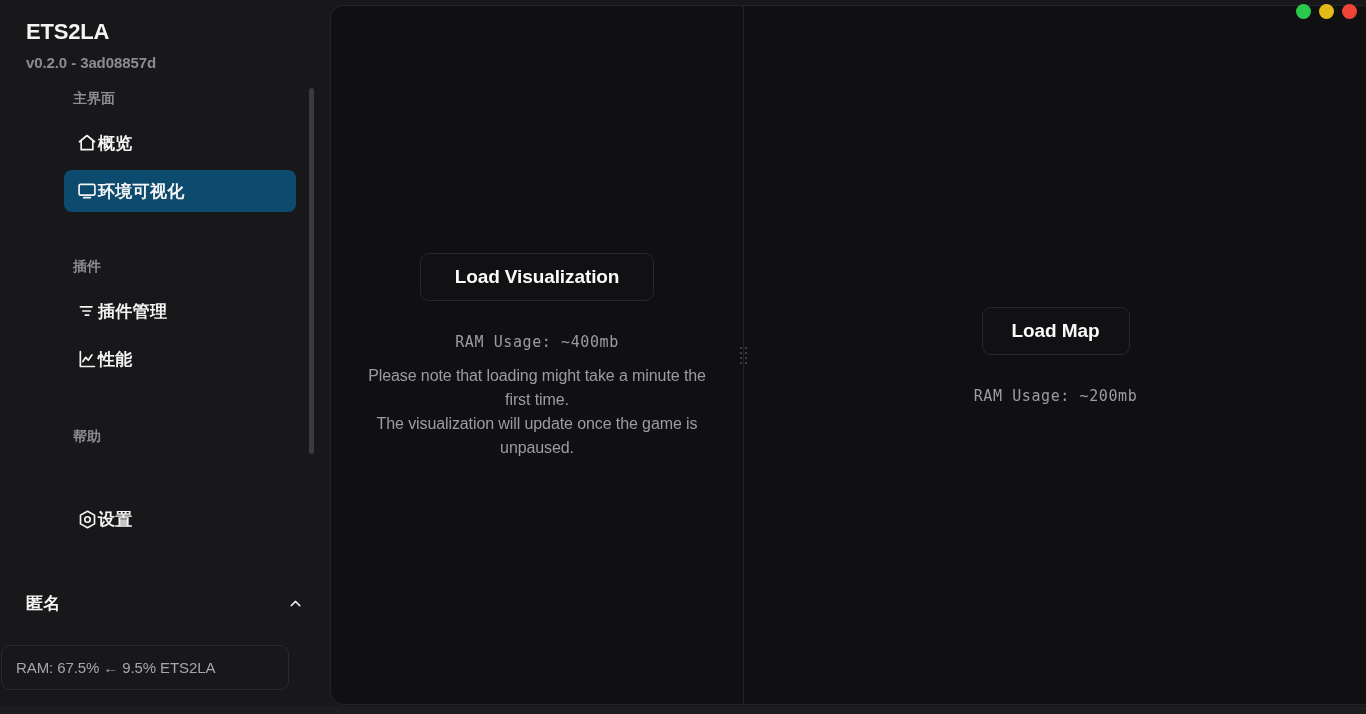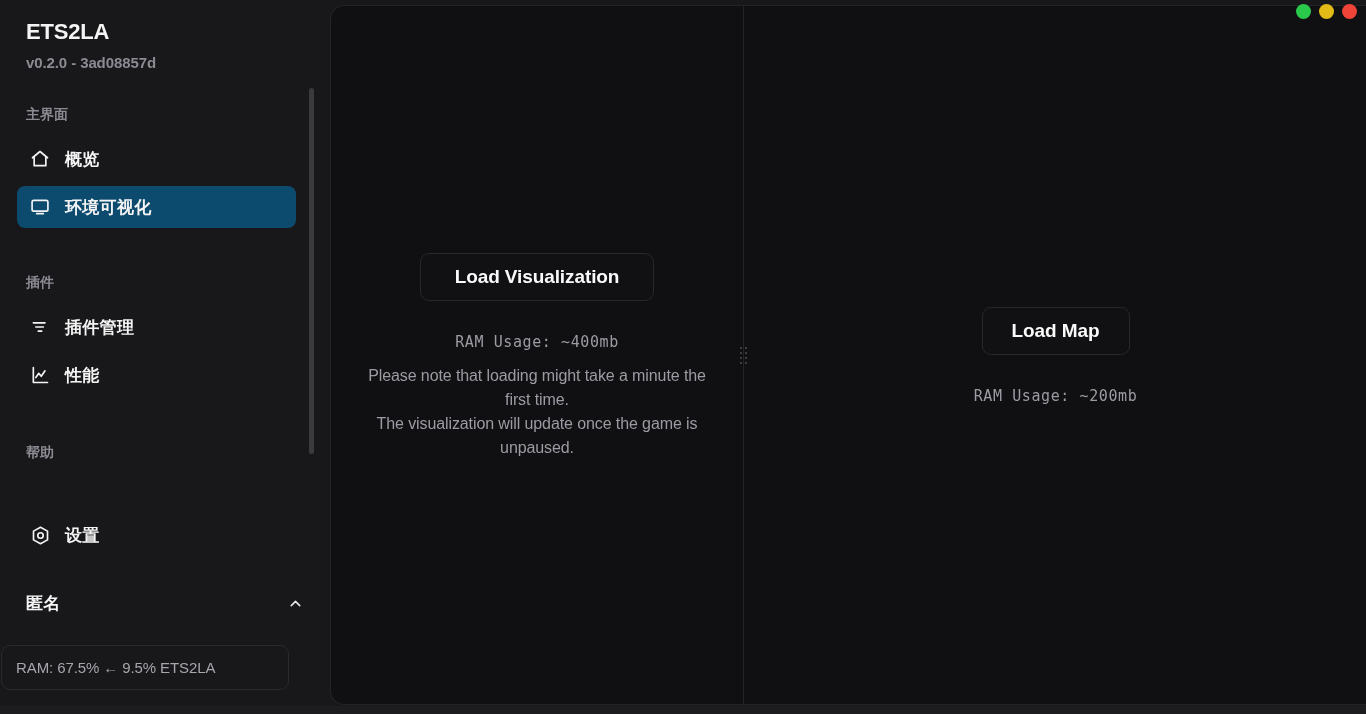--- a/index.html
+++ b/index.html
@@ -49,37 +49,38 @@
     font-weight: bold;
     color: #8b8b93;
     line-height: 22px;
     margin-top: 6px;
     letter-spacing: -0.1px;
   }
 
   .nav {
     position: absolute;
     left: 0;
-    top: 104px;
+    top: 88px;
     width: 330px;
+    padding-left: 47px;
   }
 
   .nav-group-label {
     font-size: 14px;
     font-weight: bold;
     color: #8b8b93;
     padding: 0 0 0 26px;
     line-height: 20px;
     margin-bottom: 14px;
   }
 
   .nav-item {
     display: flex;
     align-items: center;
-    gap: 14px;
+    gap: 0;
     height: 42px;
     margin: 0 34px 6px 17px;
     padding: 0 12px;
     border-radius: 8px;
     cursor: pointer;
     color: #f4f4f5;
   }
   .nav-item.active {
     background: #0c4a6e;
   }

